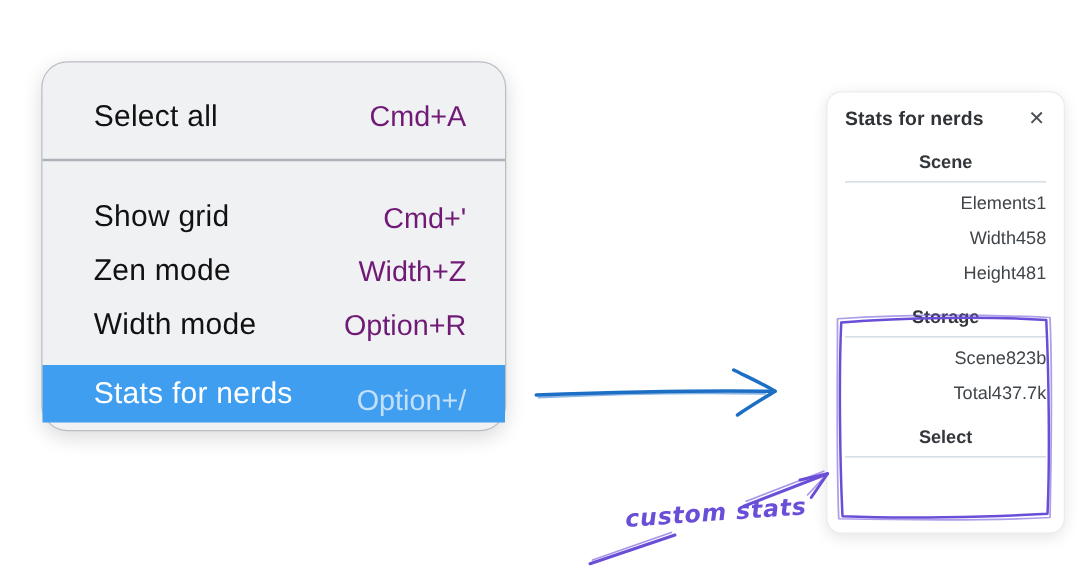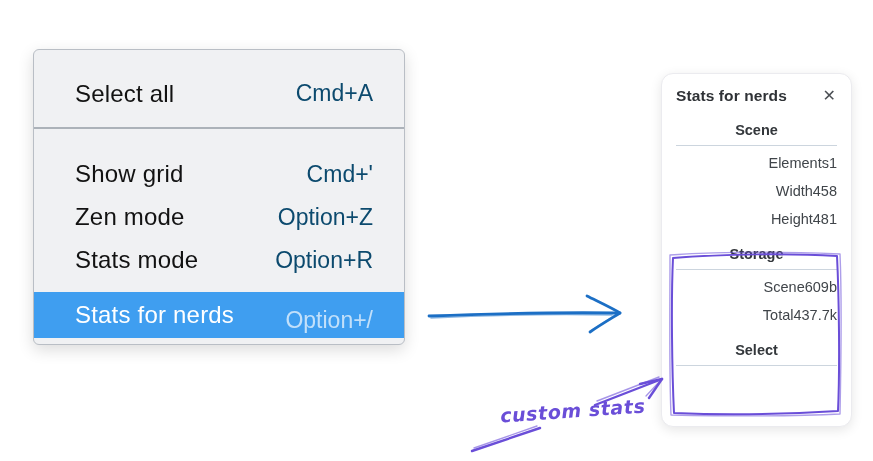--- a/index.html
+++ b/index.html
@@ -4,33 +4,33 @@
 <style>
   html,body{margin:0;padding:0;background:#ffffff;}
   .stage{
     position:relative;width:873px;height:461px;overflow:hidden;background:#ffffff;
     font-family:"Liberation Sans", sans-serif;
   }
 
   
   .menu{
     position:absolute;left:33px;top:49px;width:372px;height:296px;box-sizing:border-box;
-    background:#f0f1f3;border:1.5px solid #b9bec5;border-radius:6px;
+    background:#f0f1f3;border:1.5px solid #b9bec5;border-radius:21px;
     box-shadow:0 5px 16px rgba(0,0,0,.14);
   }
   .menu-sec1{padding-top:10px;}
   .menu-item{
     display:flex;justify-content:space-between;align-items:center;
     height:43px;padding:0 31px 0 41px;cursor:default;
   }
   .menu-sec1 .menu-item{height:67px;}
   .menu-sec2{padding-top:24px;}
   .menu-divider{height:1.5px;background:#acb2b9;}
   .mi-label{font-size:24px;color:#121212;letter-spacing:.2px;}
-  .mi-shortcut{font-size:23px;color:#0c4a6e;}
+  .mi-shortcut{font-size:23px;color:#701a75;}
   .menu-spacer{height:10px;}
   .menu-item.highlighted{height:46px;background:var(--menu-highlight,#3f9ef0);}
   .menu-item.highlighted .mi-label{color:#ffffff;}
   .menu-item.highlighted .mi-shortcut{color:#c2e0fa;margin-top:11px;}
 
   
   .panel{
     position:absolute;left:661px;top:73px;width:191px;height:354px;box-sizing:border-box;
     background:#ffffff;border:1px solid #ebebef;border-radius:12px;
     box-shadow:0 3px 12px rgba(0,0,0,.10);
@@ -71,24 +71,24 @@
       </div>
     </div>
     <div class="menu-divider"></div>
     <div class="menu-sec2">
       <div class="menu-item">
         <span class="mi-label">Show grid</span>
         <span class="mi-shortcut">Cmd+'</span>
       </div>
       <div class="menu-item">
         <span class="mi-label">Zen mode</span>
-        <span class="mi-shortcut">Option+Z</span>
+        <span class="mi-shortcut">Width+Z</span>
       </div>
       <div class="menu-item">
-        <span class="mi-label">Stats mode</span>
+        <span class="mi-label">Width mode</span>
         <span class="mi-shortcut">Option+R</span>
       </div>
       <div class="menu-spacer"></div>
       <div class="menu-item highlighted">
         <span class="mi-label">Stats for nerds</span>
         <span class="mi-shortcut">Option+/</span>
       </div>
     </div>
   </div>
 
@@ -113,21 +113,21 @@
         <span>Height</span>
         <span>481</span>
       </div>
     </div>
 
     <div>
       <div class="psec-h">Storage</div>
       <hr class="psec-hr">
       <div class="prow">
         <span>Scene</span>
-        <span>609b</span>
+        <span>823b</span>
       </div>
       <div class="prow">
         <span>Total</span>
         <span>437.7k</span>
       </div>
     </div>
 
     <div>
       <div class="psec-h">Select</div>
       <hr class="psec-hr">

